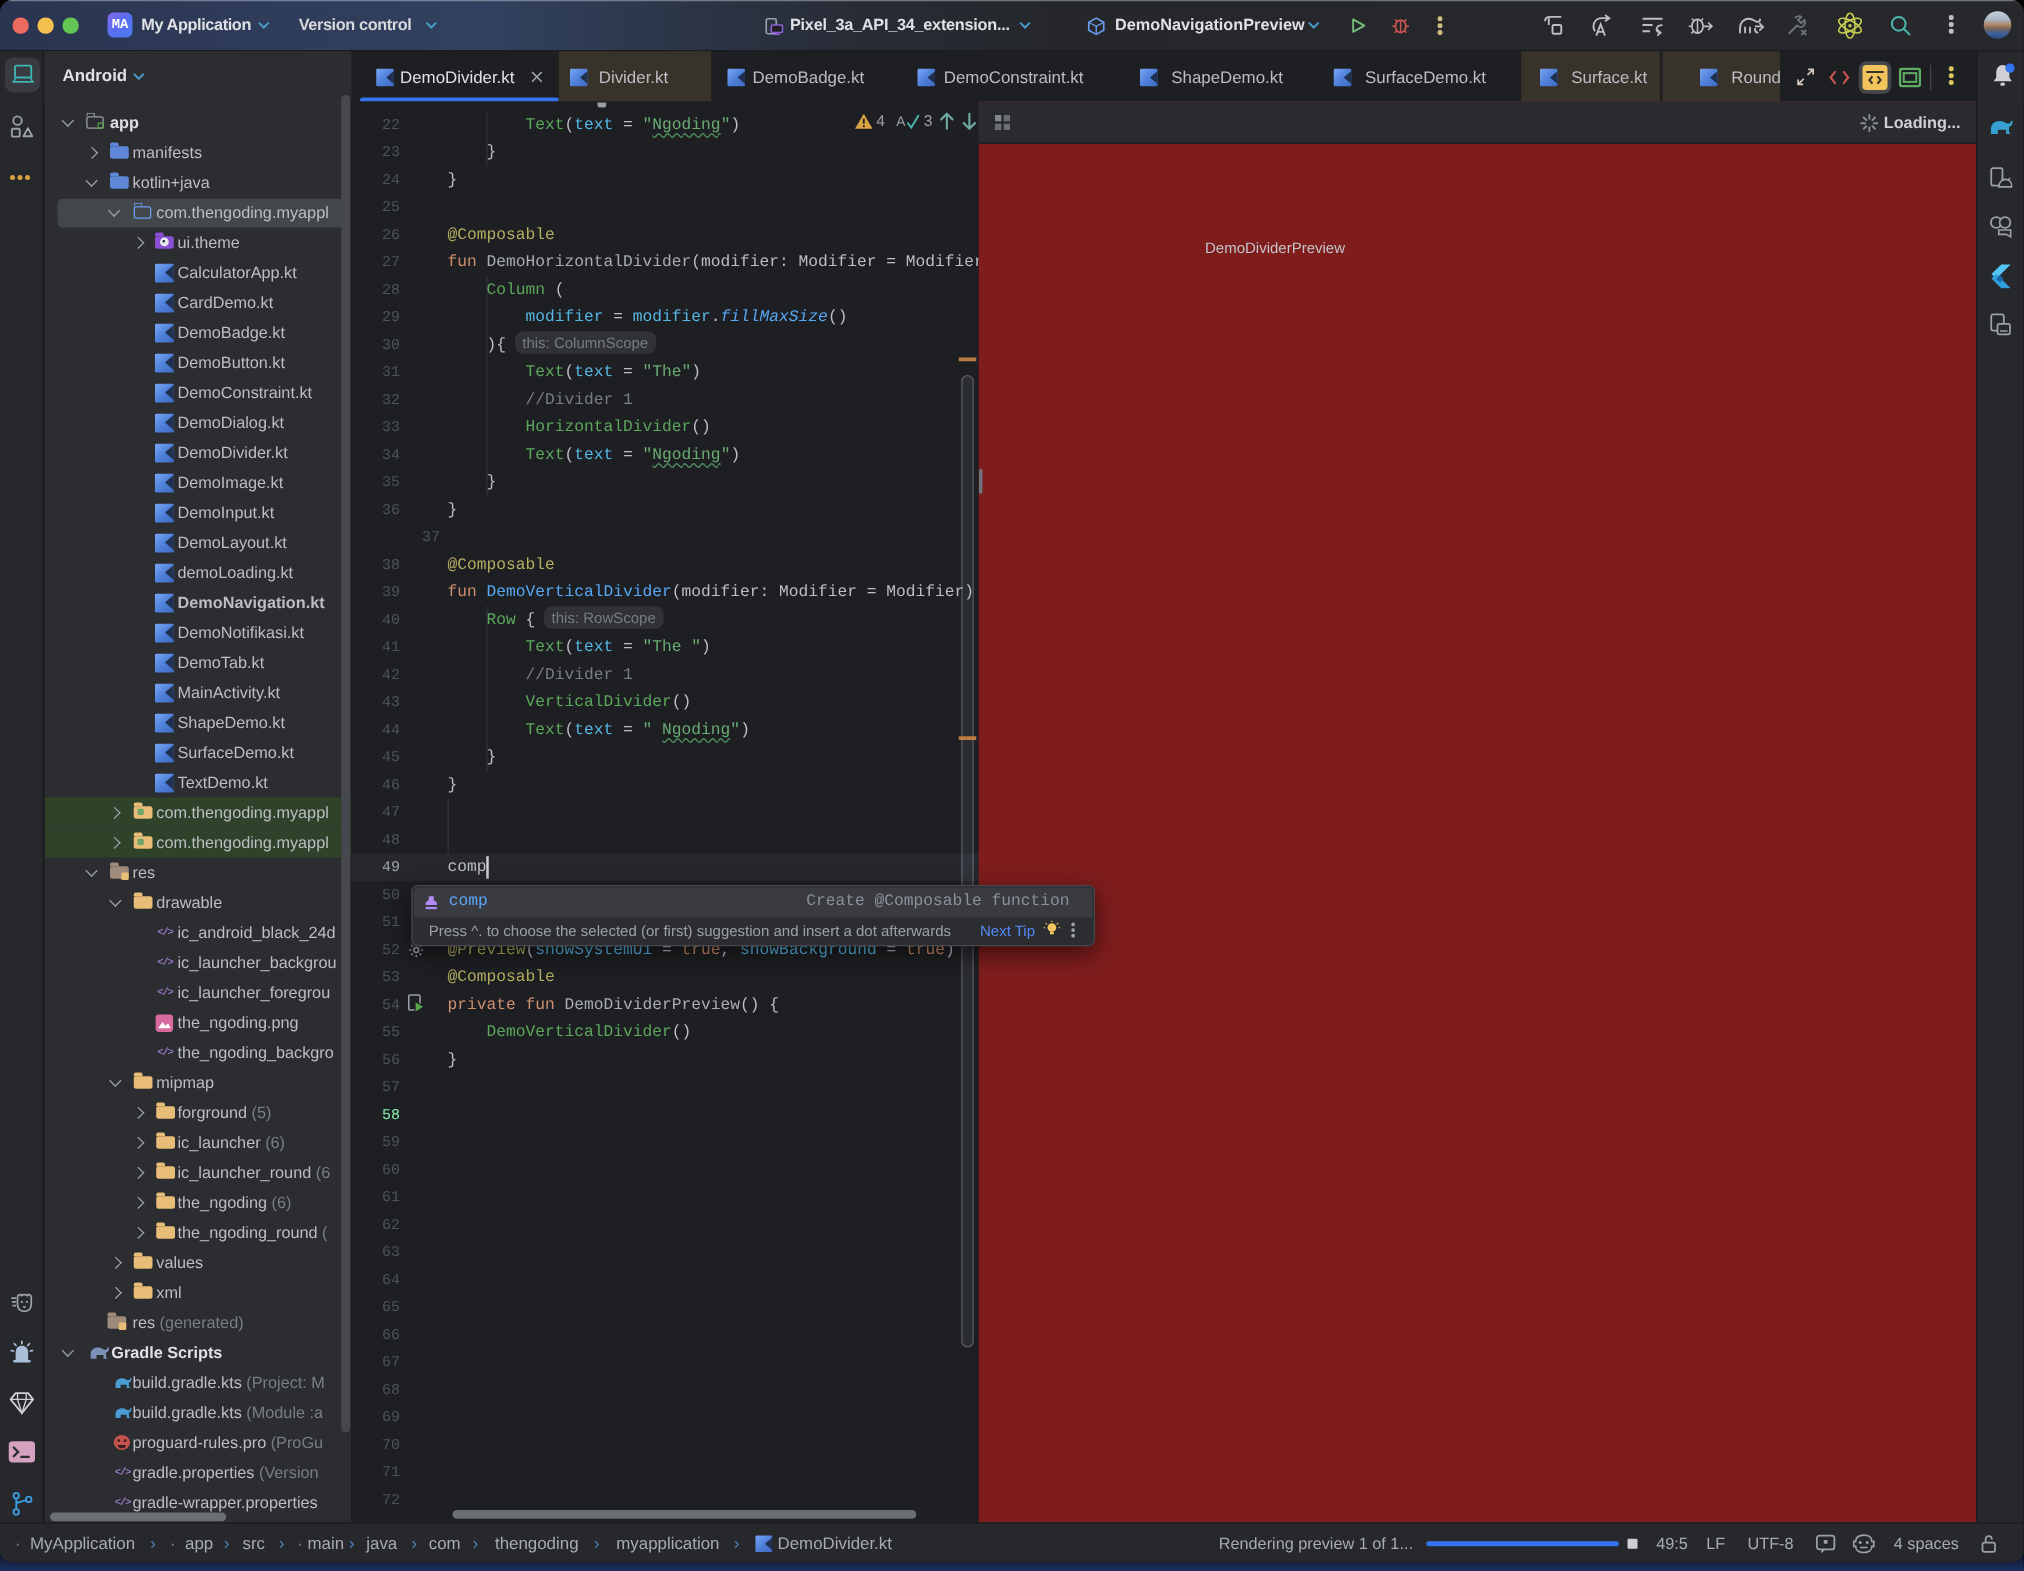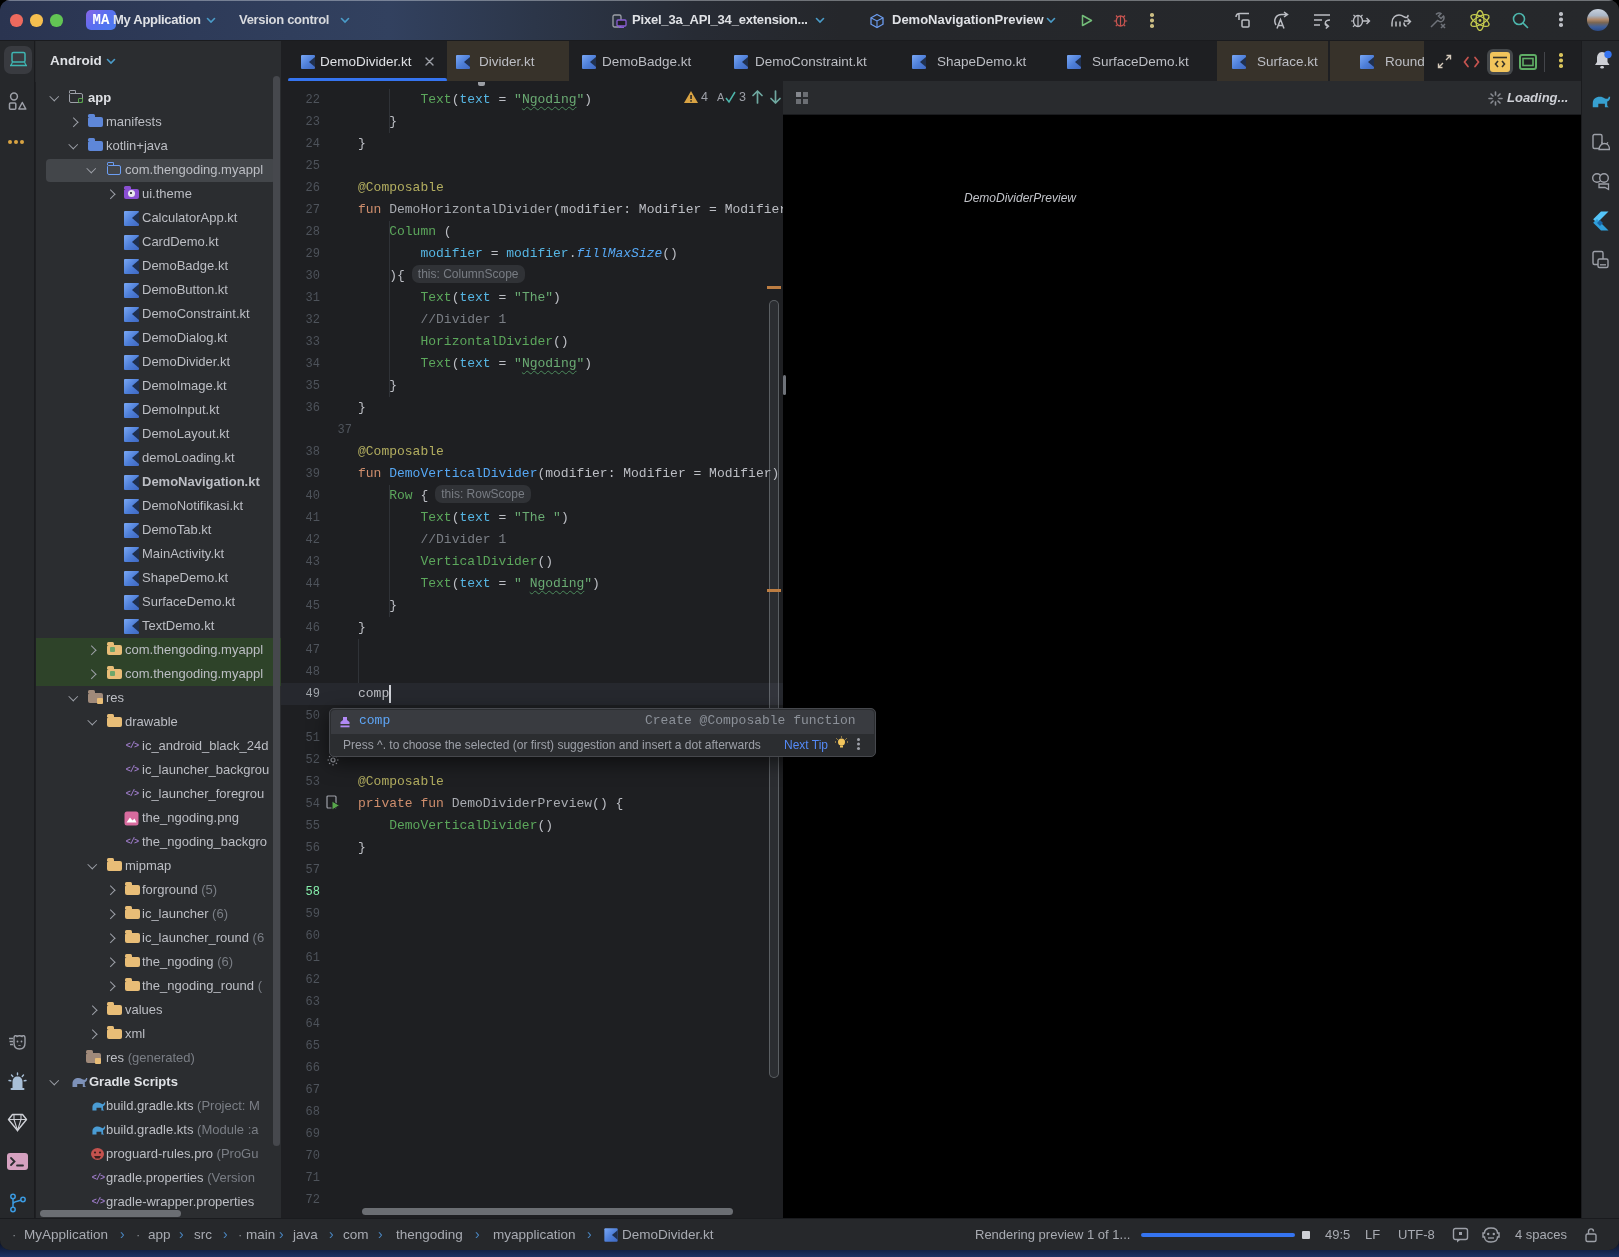--- a/index.html
+++ b/index.html
@@ -17,21 +17,21 @@
   #titlebar::before { content:""; position:absolute; left:0; top:0; width:100%; height:1px; background:rgba(235,238,245,0.38);}
   .tl { position:absolute; top:14px; width:12.5px; height:12.5px; border-radius:50%; }
   .ttext { position:absolute; top:12px; font-size:13px; color:#dfe1e5; font-weight:700; white-space:nowrap;}
   
   #row2 { position:absolute; left:0; top:40px; width:1619px; height:41px; background:#1e1f22; border-top:1px solid #1a1b1e;}
   .tablabel { position:absolute; top:0; height:41px; line-height:41px; font-size:13.5px; color:#bcbec4; white-space:nowrap; }
   
   #leftrail { position:absolute; left:0; top:41px; width:35px; height:1177px; background:#26282b; border-right:1px solid #1a1b1e; }
   #tree { position:absolute; left:36px; top:41px; width:245px; height:1177px; background:#2b2d30; overflow:hidden; }
   #editor { position:absolute; left:281px; top:81px; width:502px; height:1137px; background:#1e1f22; overflow:hidden; }
-  #preview { position:absolute; left:783px; top:81px; width:798px; height:1137px; background:#000000; overflow:hidden;font-style:italic; }
+  #preview { position:absolute; left:783px; top:81px; width:798px; height:1137px; background:#7f1d1d; overflow:hidden; }
   #rightrail { position:absolute; left:1581px; top:41px; width:38px; height:1177px; background:#26282b; border-left:1px solid #1a1b1e;}
   #statusbar { position:absolute; left:0; top:1218px; width:1619px; height:32px; background:#26282b; border-top:1px solid #1a1b1e; }
   .trow { position:absolute; left:0; width:245px; height:24px; line-height:24px; font-size:13px; color:#bcbec4; white-space:nowrap;}
   .trow .cnt { color:#7a7e85; }
   .cl { position:absolute; left:77px; height:22px; line-height:22px; font-size:13px;
         font-family:"Liberation Mono",monospace; color:#bcbec4; white-space:pre; }
   .ln { position:absolute; left:0; width:39px; height:22px; line-height:22px; text-align:right;
         font-size:12px; font-family:"Liberation Mono",monospace; color:#4e535b; }
   .kw { color:#cf8e6d; } .ann { color:#b3ae60; } .str { color:#6aab73; }
   .fnc { color:#5ca75c; } .argn { color:#56b6e4; } .cmt { color:#7a7e85; }
@@ -62,21 +62,21 @@
   .it { font-style:italic; }
 </style>
 </head>
 <body>
 <div id="bstrip"></div>
 <div id="win">
   <div id="titlebar">
     <div class="tl" style="left:10px;background:#ed6a5e;"></div>
     <div class="tl" style="left:30px;background:#f5bf4f;"></div>
     <div class="tl" style="left:50px;background:#62c554;"></div>
-    <div class="abs" style="left:86px;top:10px;width:30px;height:20px;border-radius:5px;background:linear-gradient(135deg,#8a66e8 0%,#5a6ef0 45%,#4a7cf0 100%);color:#fff;font-family:'Liberation Mono',monospace;font-size:14px;font-weight:700;text-align:center;line-height:20px;">MA</div>
+    <div class="abs" style="left:86px;top:10px;width:20px;height:20px;border-radius:5px;background:linear-gradient(135deg,#8a66e8 0%,#5a6ef0 45%,#4a7cf0 100%);color:#fff;font-family:'Liberation Mono',monospace;font-size:11px;font-weight:700;text-align:center;line-height:20px;">MA</div>
     <div class="ttext" style="left:113px;letter-spacing:-0.3px;">My Application</div>
     <svg class="abs" style="left:206px;top:17px;" width="10" height="7" viewBox="0 0 10 7">
         <path d="M1.5 1.5 L5 5 L8.5 1.5" stroke="#4a9cc9" stroke-width="1.6" fill="none" stroke-linecap="round"></path>
       </svg>
     <div class="ttext" style="left:239px;letter-spacing:-0.3px;color:#d8dade;">Version control</div>
     <svg class="abs" style="left:340px;top:17px;" width="10" height="7" viewBox="0 0 10 7">
         <path d="M1.5 1.5 L5 5 L8.5 1.5" stroke="#4a9cc9" stroke-width="1.6" fill="none" stroke-linecap="round"></path>
       </svg>
 
     <svg class="abs" style="left:612px;top:14px;" width="15" height="14" viewBox="0 0 15 14">
@@ -533,20 +533,21 @@
     <div class="cl" style="top:514px;">    }</div>
     <div class="ln" style="top:536px;color:#4e535b;">46</div>
     <div class="cl" style="top:536px;">}</div>
     <div class="ln" style="top:558px;color:#4e535b;">47</div>
     <div class="ln" style="top:580px;color:#4e535b;">48</div>
     <div class="ln" style="top:602px;color:#a1a5ab;">49</div>
     <div class="cl" style="top:602px;">comp</div>
     <div class="ln" style="top:624px;color:#4e535b;">50</div>
     <div class="ln" style="top:646px;color:#4e535b;">51</div>
     <div class="ln" style="top:668px;color:#4e535b;">52</div>
+    <div class="cl" style="top:668px;"><span class="ann">@Preview</span>(<span class="argn">showSystemUi</span> = <span class="kw">true</span>, <span class="argn">showBackground</span> = <span class="kw">true</span>)</div>
     <div class="ln" style="top:690px;color:#4e535b;">53</div>
     <div class="cl" style="top:690px;"><span class="ann">@Composable</span></div>
     <div class="ln" style="top:712px;color:#4e535b;">54</div>
     <div class="cl" style="top:712px;"><span class="kw">private</span> <span class="kw">fun</span> <span class="gry">DemoDividerPreview</span>() {</div>
     <div class="ln" style="top:734px;color:#4e535b;">55</div>
     <div class="cl" style="top:734px;">    <span class="fnc">DemoVerticalDivider</span>()</div>
     <div class="ln" style="top:756px;color:#4e535b;">56</div>
     <div class="cl" style="top:756px;">}</div>
     <div class="ln" style="top:778px;color:#4e535b;">57</div>
     <div class="ln" style="top:800px;color:#86efac;">58</div>

